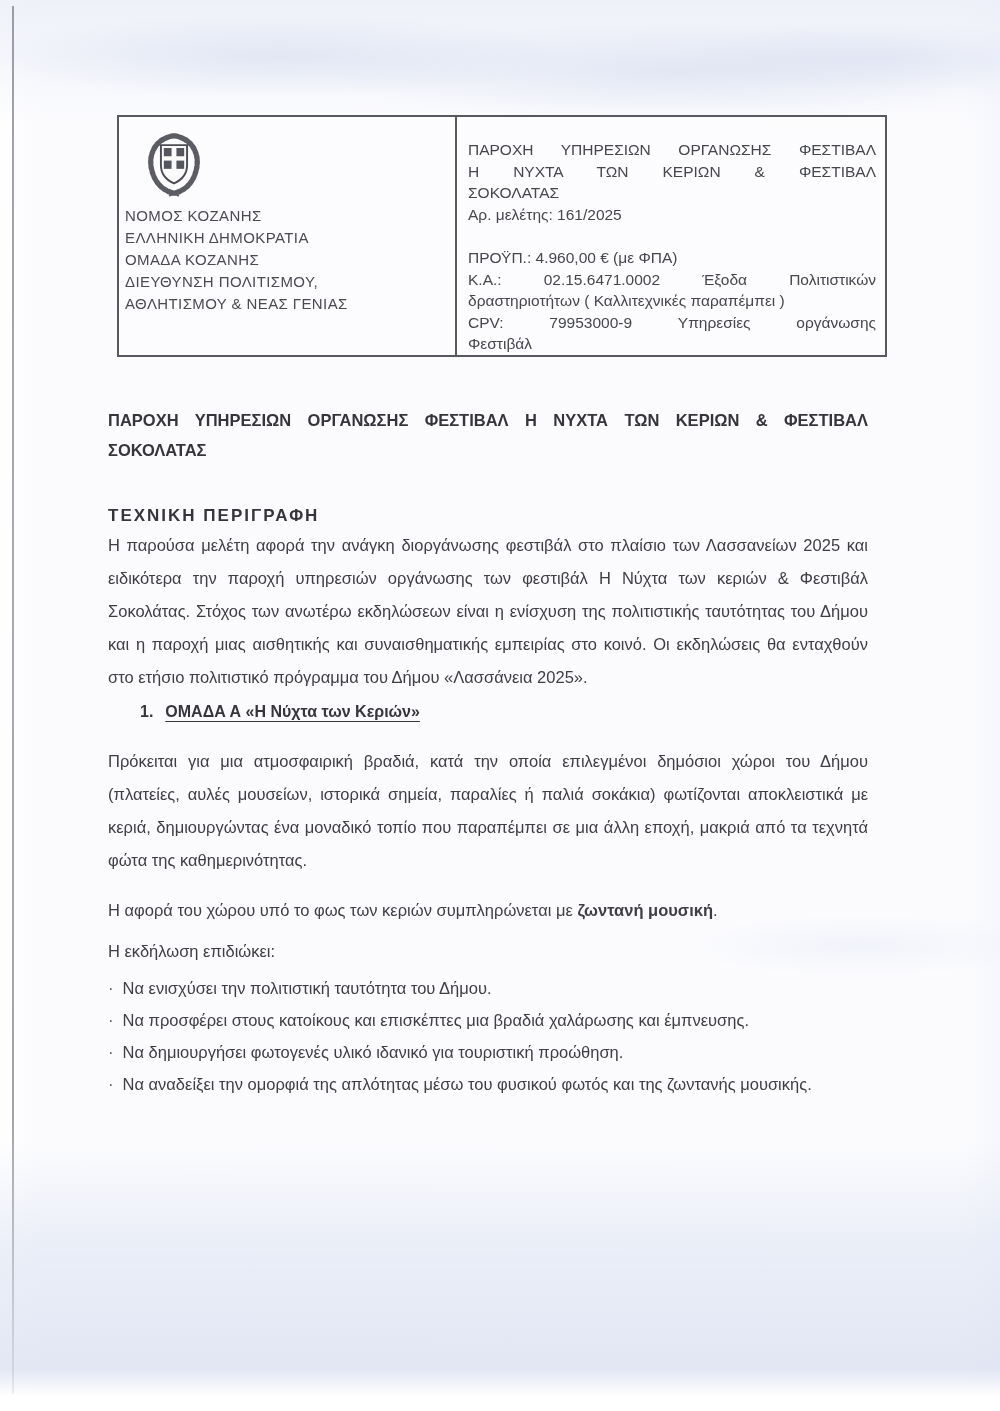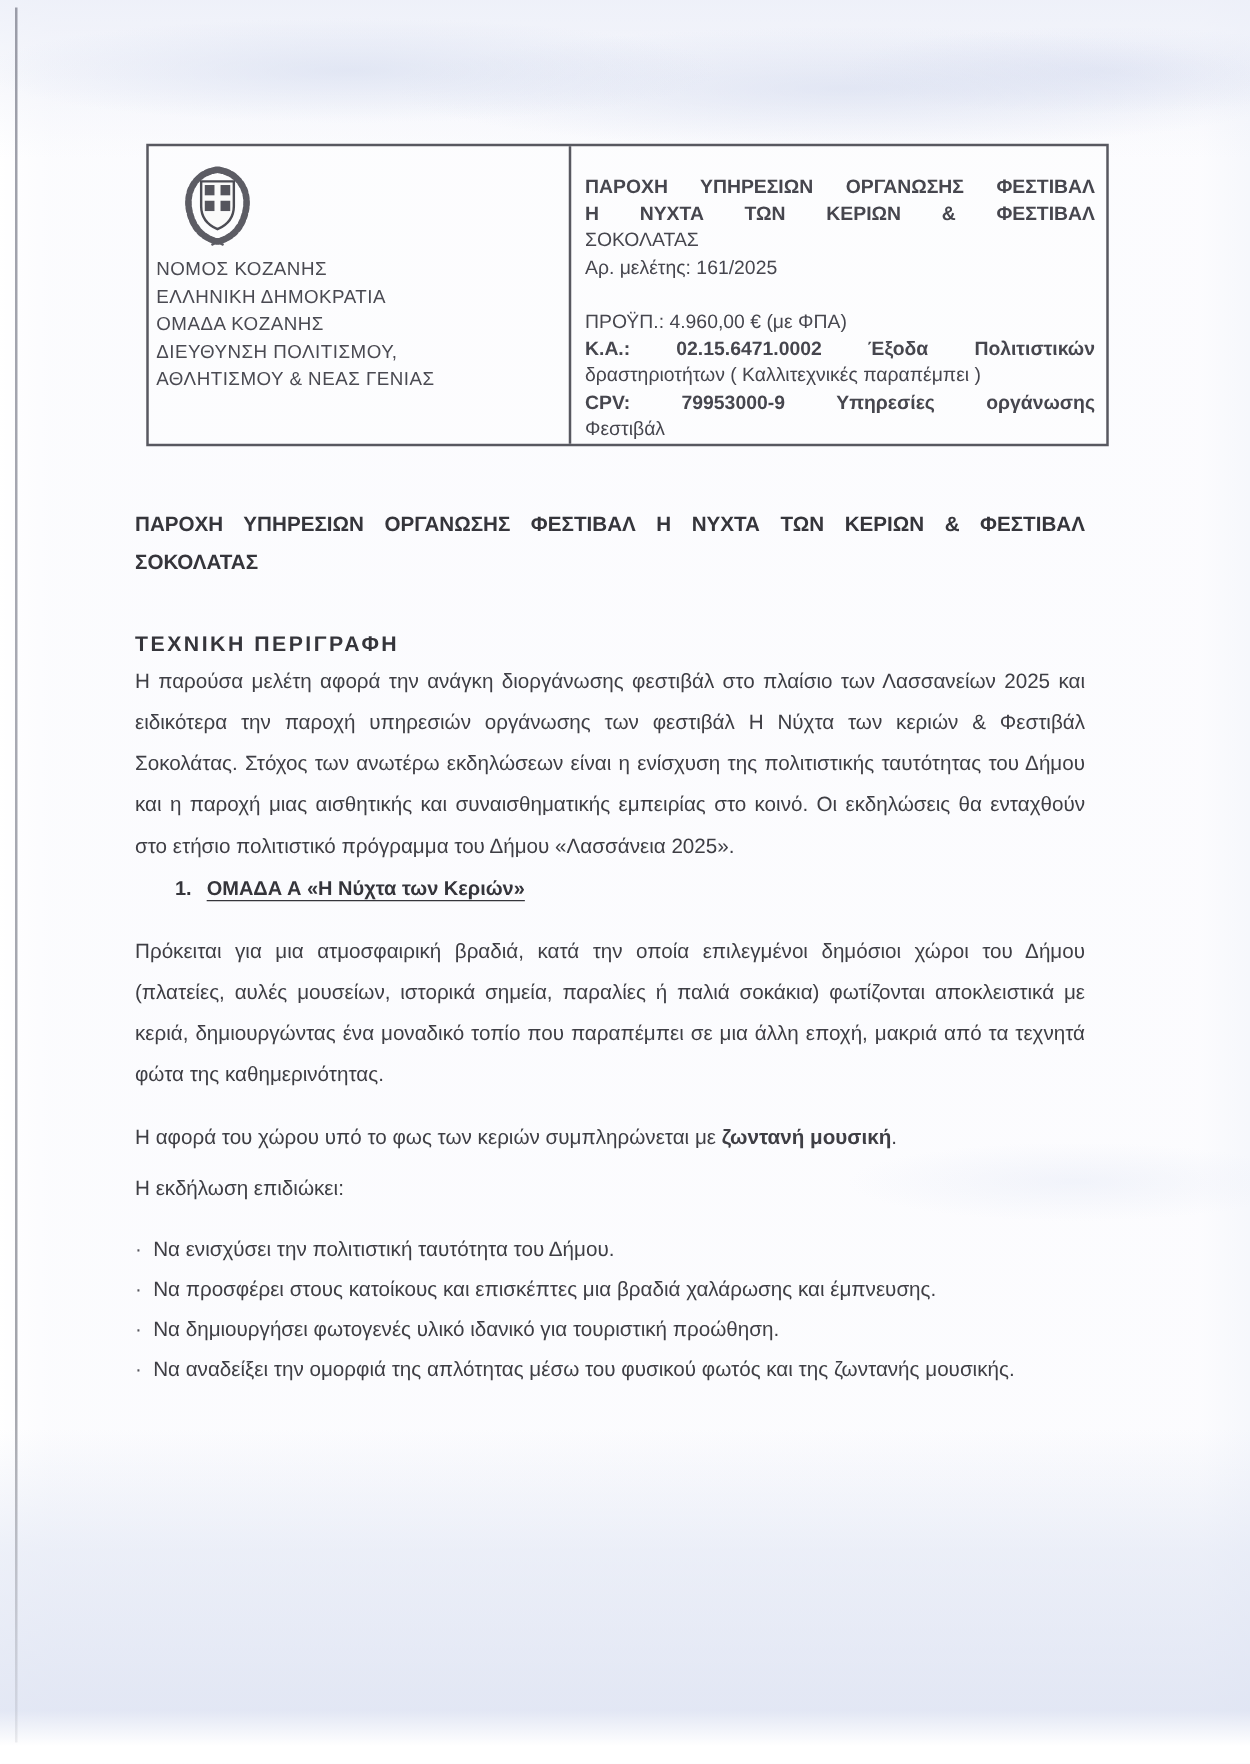--- a/index.html
+++ b/index.html
@@ -56,21 +56,21 @@
     font-size: 15px; line-height: 22px;
     letter-spacing: 0.4px; color: #4a4a52;
     white-space: nowrap;
   }
   .header-right {
     flex: 1; box-sizing: border-box;
     padding: 22px 9px 0 11px;
     font-size: 15.5px; line-height: 21.5px;
     color: #46464e;
   }
-  .jl { text-align: justify; text-align-last: justify; font-weight: bold; }
+  .jl { text-align: justify; text-align-last: justify; }
   .budget-line { margin-top: 22px; }
 
   
   .content {
     position: absolute; left: 108px; top: 0;
     width: 760px;
     padding-top: 405px;
     color: #3e3e44;
     font-size: 16.5px;
   }
@@ -85,21 +85,21 @@
   .group-heading {
     margin-top: 3px; padding-left: 32px;
     font-weight: 700; font-size: 16px; line-height: 30px; color: #35353b;
   }
   .group-heading .num { margin-right: 12px; }
   .group-heading .underlined { text-decoration: underline; text-underline-offset: 4px; }
   .p2 { margin-top: 18px; }
   .p3 { margin-top: 17px; line-height: 33px; }
   .p3 .bold { font-weight: 700; }
   .goals-intro { margin-top: 8px; line-height: 33px; }
-  .goals { margin-top: 16px; }
+  .goals { margin-top: 4px; }
   .goal { text-align: justify; line-height: 32px; }
   .goal .dot { margin-right: 9px; color: #55555c; }
 </style>
 </head>
 <body>
 
 <div class="page">
   <div class="scan-texture"></div>
   <div class="scan-edge-line"></div>
 

